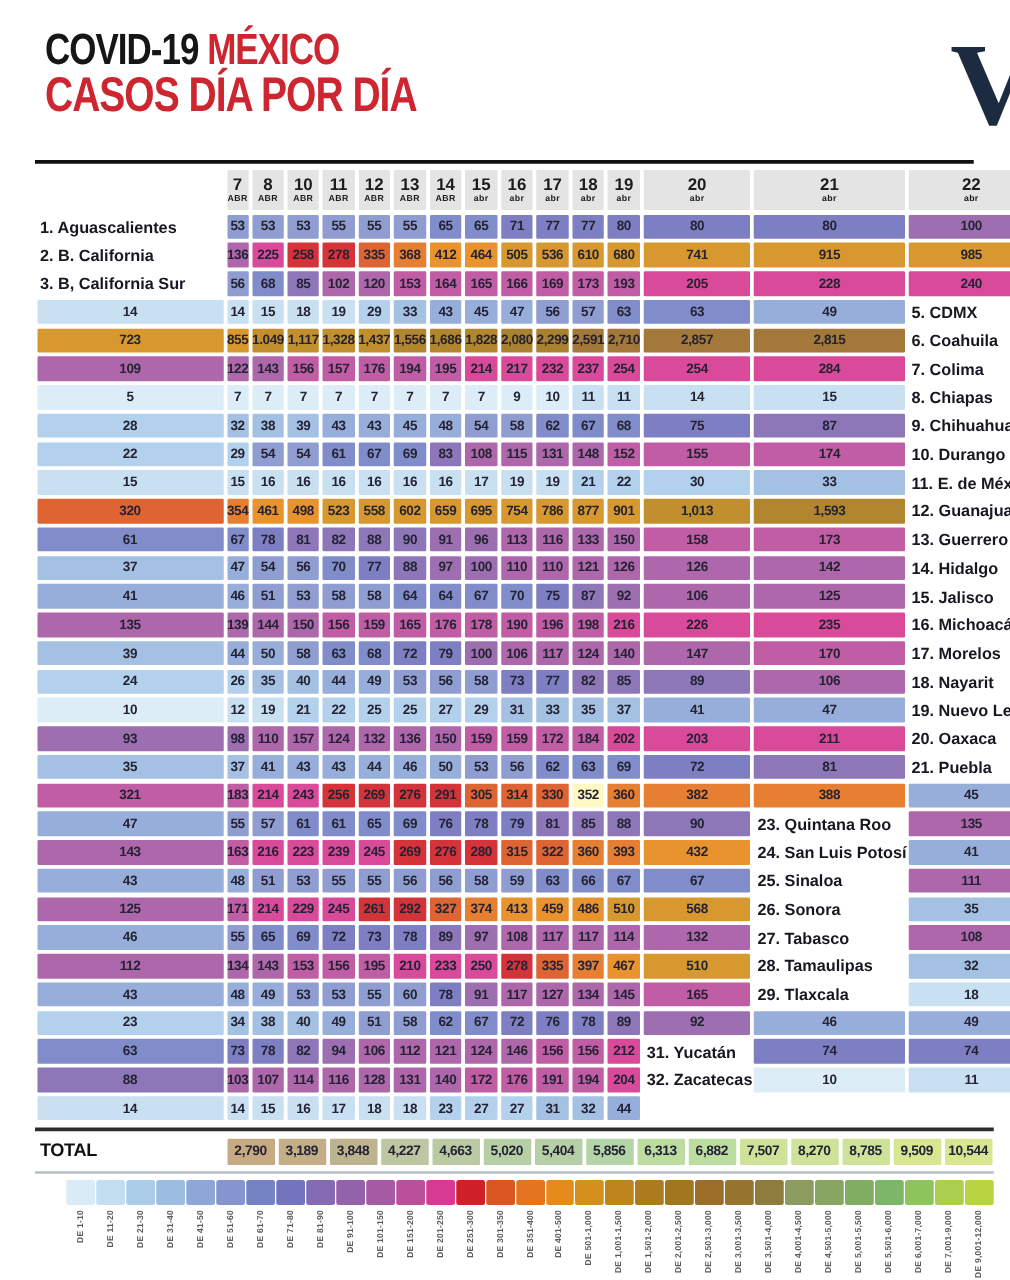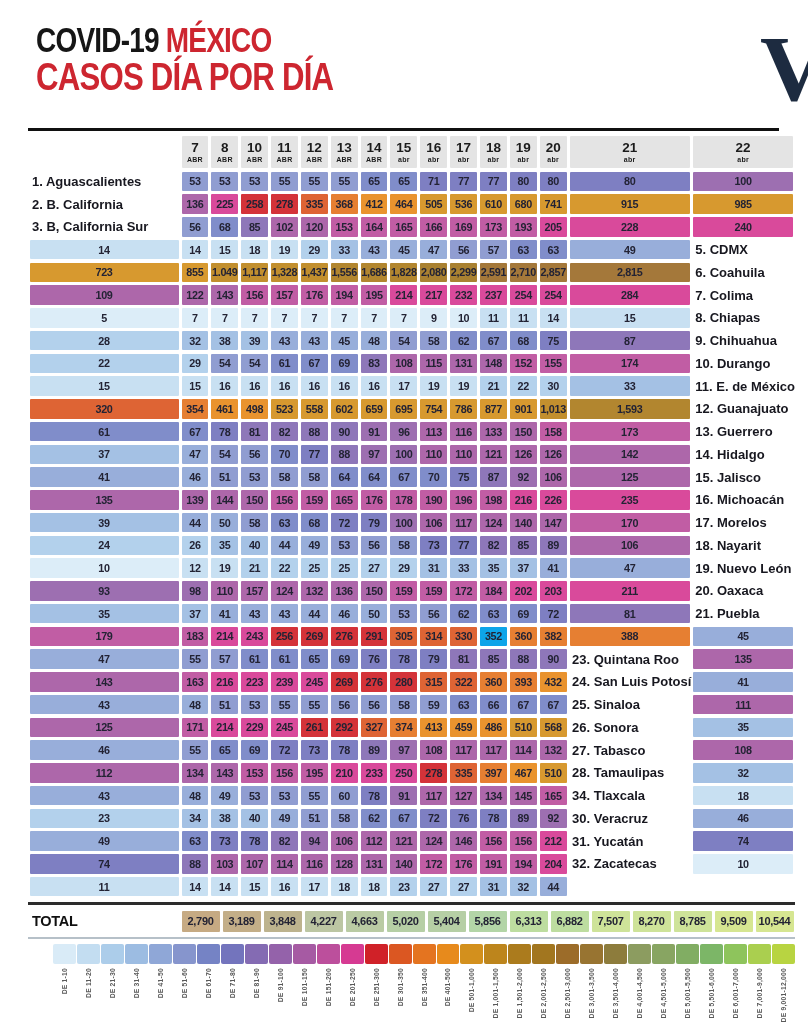--- a/index.html
+++ b/index.html
@@ -1038,21 +1038,21 @@
         <div class="cellbox" style="background: rgb(128, 141, 202);">69</div>
       </div>
       <div class="value-cell">
         <div class="cellbox" style="background: rgb(126, 127, 194);">72</div>
       </div>
       <div class="value-cell">
         <div class="cellbox" style="background: rgb(142, 119, 185);">81</div>
       </div>
       <div class="state-label">21. Puebla</div>
       <div class="value-cell">
-        <div class="cellbox" style="background: rgb(193, 93, 164);">179</div>
+        <div class="cellbox" style="background: rgb(193, 93, 164);">321</div>
       </div>
       <div class="value-cell">
         <div class="cellbox" style="background: rgb(193, 93, 164);">183</div>
       </div>
       <div class="value-cell">
         <div class="cellbox" style="background: rgb(217, 74, 155);">214</div>
       </div>
       <div class="value-cell">
         <div class="cellbox" style="background: rgb(217, 74, 155);">243</div>
       </div>
@@ -1071,21 +1071,21 @@
       <div class="value-cell">
         <div class="cellbox" style="background: rgb(222, 100, 52);">305</div>
       </div>
       <div class="value-cell">
         <div class="cellbox" style="background: rgb(222, 100, 52);">314</div>
       </div>
       <div class="value-cell">
         <div class="cellbox" style="background: rgb(222, 100, 52);">330</div>
       </div>
       <div class="value-cell">
-        <div class="cellbox" style="background: #0ea5e9;">352</div>
+        <div class="cellbox" style="background: #fef9c3;">352</div>
       </div>
       <div class="value-cell">
         <div class="cellbox" style="background: rgb(230, 127, 50);">360</div>
       </div>
       <div class="value-cell">
         <div class="cellbox" style="background: rgb(230, 127, 50);">382</div>
       </div>
       <div class="value-cell">
         <div class="cellbox" style="background: rgb(230, 127, 50);">388</div>
       </div>
@@ -1403,21 +1403,21 @@
       </div>
       <div class="value-cell">
         <div class="cellbox" style="background: rgb(173, 103, 170);">134</div>
       </div>
       <div class="value-cell">
         <div class="cellbox" style="background: rgb(173, 103, 170);">145</div>
       </div>
       <div class="value-cell">
         <div class="cellbox" style="background: rgb(193, 93, 164);">165</div>
       </div>
-      <div class="state-label">34. Tlaxcala</div>
+      <div class="state-label">29. Tlaxcala</div>
       <div class="value-cell">
         <div class="cellbox" style="background: rgb(200, 224, 242);">18</div>
       </div>
       <div class="value-cell">
         <div class="cellbox" style="background: rgb(179, 209, 236);">23</div>
       </div>
       <div class="value-cell">
         <div class="cellbox" style="background: rgb(164, 193, 228);">34</div>
       </div>
       <div class="value-cell">
@@ -1449,21 +1449,20 @@
       </div>
       <div class="value-cell">
         <div class="cellbox" style="background: rgb(126, 127, 194);">78</div>
       </div>
       <div class="value-cell">
         <div class="cellbox" style="background: rgb(142, 119, 185);">89</div>
       </div>
       <div class="value-cell">
         <div class="cellbox" style="background: rgb(157, 111, 177);">92</div>
       </div>
-      <div class="state-label">30. Veracruz</div>
       <div class="value-cell">
         <div class="cellbox" style="background: rgb(152, 174, 218);">46</div>
       </div>
       <div class="value-cell">
         <div class="cellbox" style="background: rgb(152, 174, 218);">49</div>
       </div>
       <div class="value-cell">
         <div class="cellbox" style="background: rgb(128, 141, 202);">63</div>
       </div>
       <div class="value-cell">

